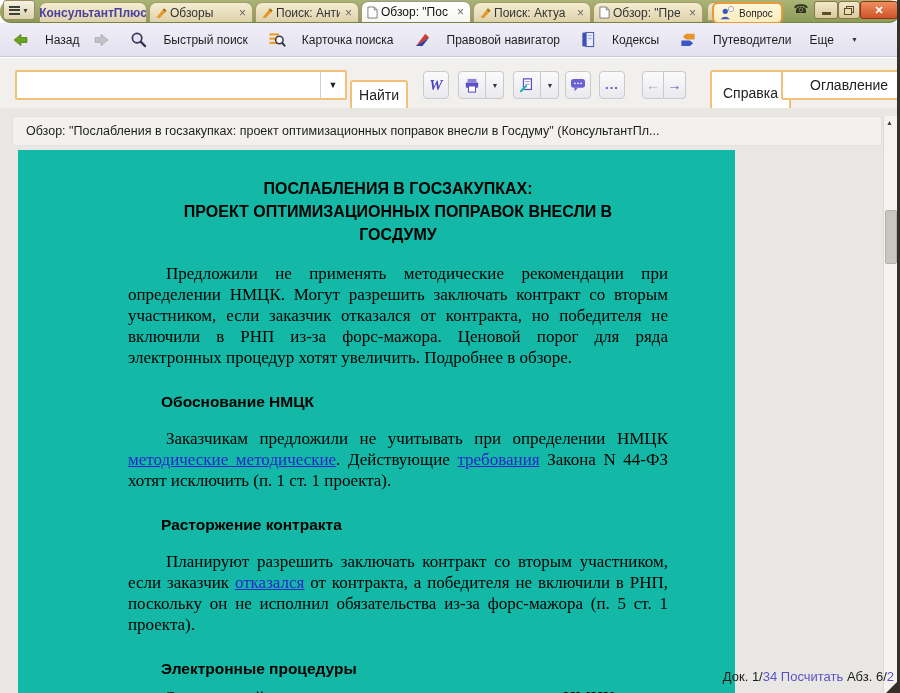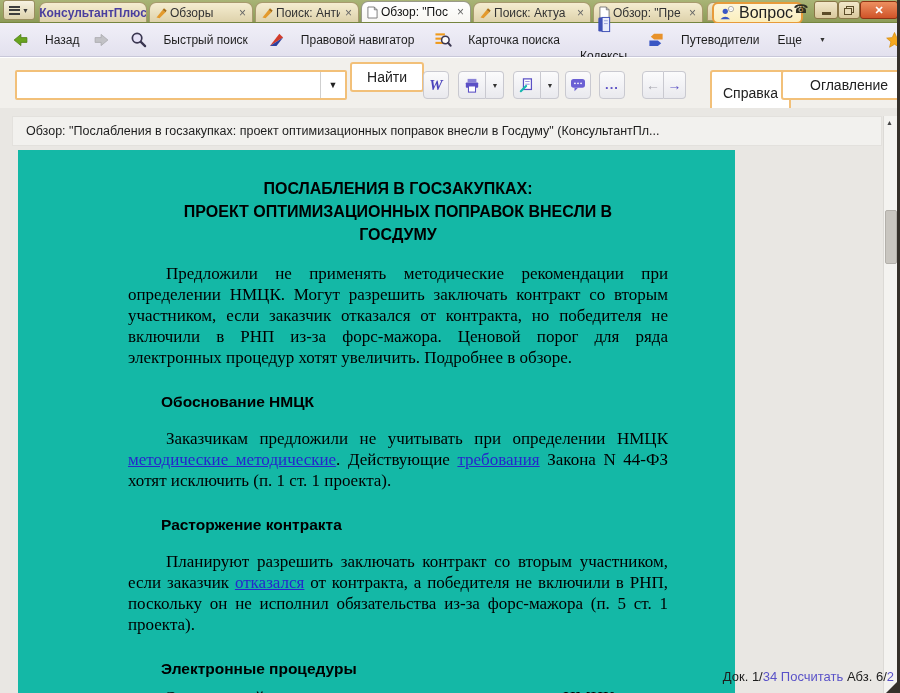--- a/index.html
+++ b/index.html
@@ -2,40 +2,40 @@
 <html><head>
 <meta charset="utf-8">
 <style>
   html,body{margin:0;padding:0;background:#fff;}
   .app{position:relative;width:900px;height:693px;overflow:hidden;
        font-family:"Liberation Sans",sans-serif;color:#222;}
 
   
   .titlebar{position:absolute;left:0;top:0;width:900px;height:22px;
     background:linear-gradient(#a9b476,#8d9b58);border-bottom:1px solid #75853f;
-    display:flex;align-items:flex-end;}
+    display:flex;align-items:flex-end;border-radius:11px;}
   .menu-btn{width:30px;height:18px;margin:0 4px 2px 3px;display:flex;align-items:center;justify-content:center;
     background:linear-gradient(#f7f2e2,#ddd2ac);border:1px solid #9a8d60;border-radius:3px;gap:2px;cursor:default;}
   .hamb{display:inline-block;width:11px;}
   .hamb i{display:block;height:2px;background:#3d3d3d;margin:1.5px 0;}
   .menu-caret{font-size:7px;color:#3d3d3d;}
   .tab{height:19px;margin-right:2px;display:flex;align-items:center;padding:0 5px;
     background:linear-gradient(#f5edd1,#ded2ab);border:1px solid #a89a6e;border-bottom:none;
     border-radius:7px 7px 0 0;font-size:12px;color:#333;overflow:hidden;white-space:nowrap;}
   .tab .tlabel{flex:1;overflow:hidden;white-space:nowrap;margin:0 4px 0 3px;}
   .tab.home{width:96px;justify-content:center;}
   .tab.home .tlabel{flex:none;color:#4a3f9e;font-weight:bold;margin:0;}
   .tab.active{background:linear-gradient(#ffffff,#f7f6f2);border-color:#9a9a8a;height:20px;color:#111;}
   .tab-close{font-size:12px;line-height:10px;color:#666;padding:0 1px;}
   .tab-doc-icon{flex:none;}
   .newtab{width:22px;height:17px;margin:0 0 1px 2px;border:1px solid #a89a6e;border-radius:6px 6px 0 0;
     background:linear-gradient(#f0e8cc,#d8cca6);font-size:13px;color:#555;display:flex;align-items:center;justify-content:center;}
   .question-btn{position:absolute;left:712px;top:2px;height:18px;padding:0 8px 0 5px;
     background:linear-gradient(#fdf7dd,#fbeebc);border:2px solid #e79b3a;border-radius:6px;
-    display:flex;align-items:center;gap:4px;font-size:16px;color:#222;}
+    display:flex;align-items:center;gap:4px;font-size:10px;color:#222;}
   .phone-btn{position:absolute;left:791px;top:2px;width:20px;height:17px;text-align:center;
     font-size:12px;color:#2f2f22;}
   .winbtn{position:absolute;top:1px;height:16px;border:1px solid #8a7648;border-radius:3px;
     background:linear-gradient(#f2e8ca,#d9c99d);display:flex;align-items:center;justify-content:center;}
   .winbtn.min{left:814px;width:22px;}
   .winbtn.max{left:838px;width:20px;}
   .winbtn.close{left:860px;width:36px;background:linear-gradient(#ed9060,#cf5328);border-color:#8d3314;
     color:#fff;font-weight:bold;font-size:11px;}
   .ming{width:9px;height:3px;background:#5c4c28;margin-top:7px;}
   .maxg{position:relative;width:10px;height:9px;}
@@ -51,21 +51,21 @@
 
   
   .searchrow{position:absolute;left:0;top:57px;width:900px;height:51px;background:#f2f0ec;border-top:1px solid #fff;}
   .combo{position:absolute;left:15px;top:12px;width:332px;height:30px;box-sizing:border-box;
     border:2px solid #f2c079;border-radius:2px;background:#fff;display:flex;}
   .combo input{flex:1;border:none;outline:none;padding:0 6px;font-size:13px;background:transparent;min-width:0;}
   .combo .drop{width:24px;border-left:1px solid #cfcfcf;display:flex;align-items:center;justify-content:center;
     font-size:9px;color:#222;background:#fff;}
   .btn-orange{box-sizing:border-box;border:2px solid #f2c079;border-radius:3px;background:#fff;
     font-size:14px;color:#222;display:flex;align-items:center;justify-content:center;}
-  .find-btn{position:absolute;left:350px;top:4px;width:74px;height:30px;}
+  .find-btn{position:absolute;left:350px;top:22px;width:58px;height:30px;}
   .iconbar{position:absolute;left:423px;top:13px;display:flex;align-items:center;}
   .ibtn{box-sizing:border-box;height:28px;border:1px solid #c9c9d0;border-radius:4px;
     background:linear-gradient(#fbfbfc,#e9e9ee);display:flex;align-items:center;justify-content:center;}
   .ibtn.single{width:26px;}
   .igroup{display:flex;}
   .igroup .ibtn{border-radius:0;}
   .igroup .ibtn:first-child{border-radius:4px 0 0 4px;}
   .igroup .ibtn:last-child{border-radius:0 4px 4px 0;border-left:none;width:18px;}
   .igroup .ibtn.lead{width:28px;}
   .w-glyph{font-family:"Liberation Serif",serif;font-style:italic;font-weight:bold;font-size:15px;color:#4a43bb;}
@@ -207,37 +207,37 @@
         </svg>
     </div>
     <div class="tb-item" style="margin-left:12px;">
       <svg width="17" height="17" viewBox="0 0 18 18">
           <circle cx="7.5" cy="7.5" r="5" fill="#e6e2f6" stroke="#3a3650" stroke-width="1.8"></circle>
           <line x1="11.5" y1="11.5" x2="16" y2="16" stroke="#3a3650" stroke-width="2.4" stroke-linecap="round"></line>
         </svg>
       <span>Быстрый поиск</span>
     </div>
     <div class="tb-item" style="margin-left:12px;">
-      <svg width="17" height="17" viewBox="0 0 18 18">
-          <path d="M2 16 L12 3 L16 7 Z" fill="#d23b2a"></path>
-          <path d="M2 16 L16 7 L9 16 Z" fill="#2b3f9e"></path>
-        </svg>
-      <span>Правовой навигатор</span>
-    </div>
-    <div class="tb-item" style="margin-left:12px;">
       <svg width="18" height="17" viewBox="0 0 18 18">
         <rect x="1" y="2.5" width="10" height="2.2" fill="#f09a1a"></rect>
           <rect x="1" y="7" width="8" height="2.2" fill="#f09a1a"></rect>
           <rect x="1" y="11.5" width="10" height="2.2" fill="#f09a1a"></rect>
         <circle cx="11.5" cy="9.5" r="4" fill="#ffffffcc" stroke="#3a3650" stroke-width="1.6"></circle>
           <line x1="14.5" y1="12.5" x2="17" y2="15.5" stroke="#3a3650" stroke-width="2.2" stroke-linecap="round"></line>
       </svg>
       <span>Карточка поиска</span>
     </div>
-    <div class="tb-item" style="margin-left:12px;flex-direction:column;">
+    <div class="tb-item" style="margin-left:12px;">
+      <svg width="17" height="17" viewBox="0 0 18 18">
+          <path d="M2 16 L12 3 L16 7 Z" fill="#d23b2a"></path>
+          <path d="M2 16 L16 7 L9 16 Z" fill="#2b3f9e"></path>
+        </svg>
+      <span>Правовой навигатор</span>
+    </div>
+    <div class="tb-item" style="margin-left:12px;">
       <svg width="16" height="17" viewBox="0 0 16 18">
           <rect x="2" y="1.5" width="12" height="15" rx="1.5" fill="#3f51b5"></rect>
           <rect x="6" y="1.5" width="8" height="15" fill="#e9ecfb"></rect>
           <rect x="6" y="1.5" width="8" height="15" fill="none" stroke="#3f51b5" stroke-width="1"></rect>
           <line x1="8" y1="5" x2="12" y2="5" stroke="#9aa4d8" stroke-width="1"></line>
           <line x1="8" y1="8" x2="12" y2="8" stroke="#9aa4d8" stroke-width="1"></line>
         </svg>
       <span>Кодексы</span>
     </div>
     <div class="tb-item" style="margin-left:12px;">

